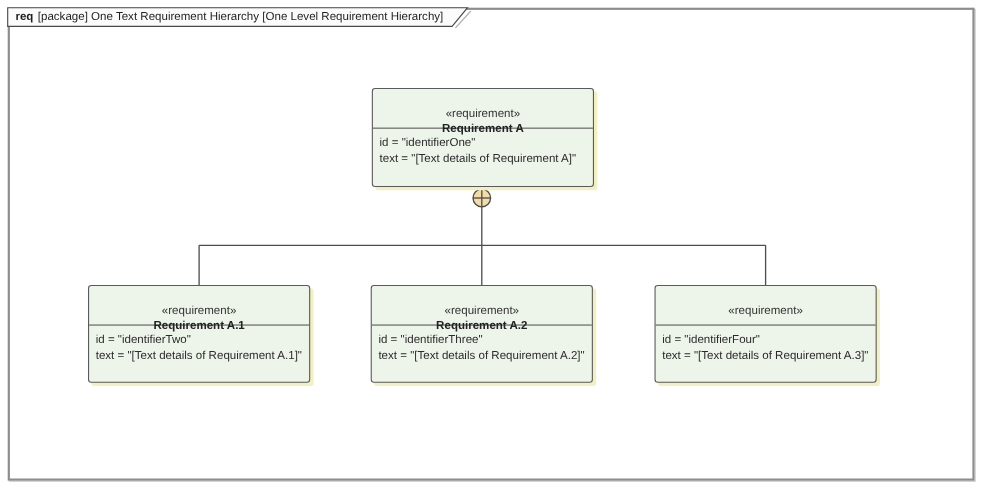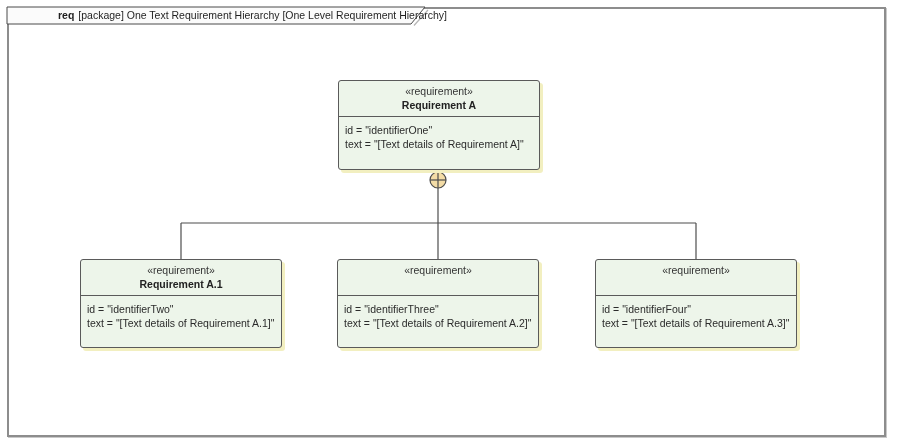--- a/index.html
+++ b/index.html
@@ -19,30 +19,30 @@
   .frame{
     position:absolute;left:7px;top:7px;width:879px;height:430px;
     border:2px solid var(--frame-border);box-sizing:border-box;background:#ffffff;
     box-shadow:1px 1px 0 #c9c9c9;
   }
   .overlay{position:absolute;left:0;top:0;width:897px;height:448px;}
   .tab-label{
     position:absolute;left:14px;top:9px;font-size:10.5px;line-height:13px;
     color:#1f1f1f;white-space:nowrap;letter-spacing:0px;
   }
-  .tab-label .kw{font-weight:bold;margin-right:4px;margin-left:44px;}
+  .tab-label .kw{font-weight:bold;margin-right:4px;}
   .node{
     position:absolute;width:202px;box-sizing:border-box;
     background:var(--node-fill);
     border:1px solid var(--node-border);border-radius:3px;
     box-shadow:3px 3px 0 var(--node-shadow);
   }
   .node-header{
     height:36px;box-sizing:border-box;border-bottom:1px solid var(--node-border);
-    text-align:center;padding-top:4px;
+    text-align:center;padding-top:16px;
   }
   .stereotype{font-size:10.5px;line-height:13px;color:#333;}
   .node-name{font-size:10.5px;line-height:15px;font-weight:bold;color:#222;text-align:center;}
   .node-body{padding:6px 6px 0 6px;}
   .tag-line{font-size:10.5px;line-height:14px;white-space:nowrap;color:#2b2b2b;}
 </style>
 </head>
 <body>
 
 <div class="stage">
@@ -88,20 +88,21 @@
     </div>
     <div class="node-body">
       <div class="tag-line">id = "identifierTwo"</div>
       <div class="tag-line">text = "[Text details of Requirement A.1]"</div>
     </div>
   </div>
 
   <div class="node" style="left:337px;top:259px;height:89px;">
     <div class="node-header">
       <div class="stereotype">«requirement»</div>
+      <div class="node-name">Requirement A.2</div>
     </div>
     <div class="node-body">
       <div class="tag-line">id = "identifierThree"</div>
       <div class="tag-line">text = "[Text details of Requirement A.2]"</div>
     </div>
   </div>
 
   <div class="node" style="left:595px;top:259px;height:89px;">
     <div class="node-header">
       <div class="stereotype">«requirement»</div>

